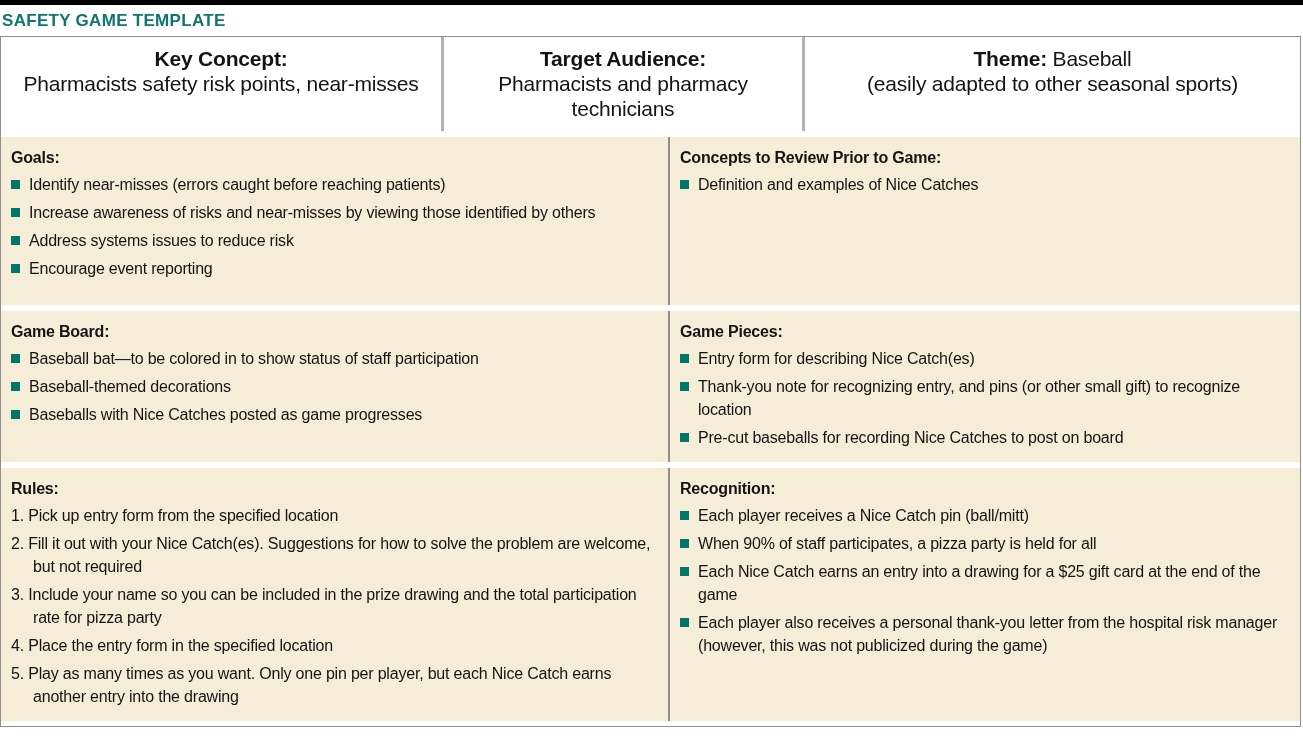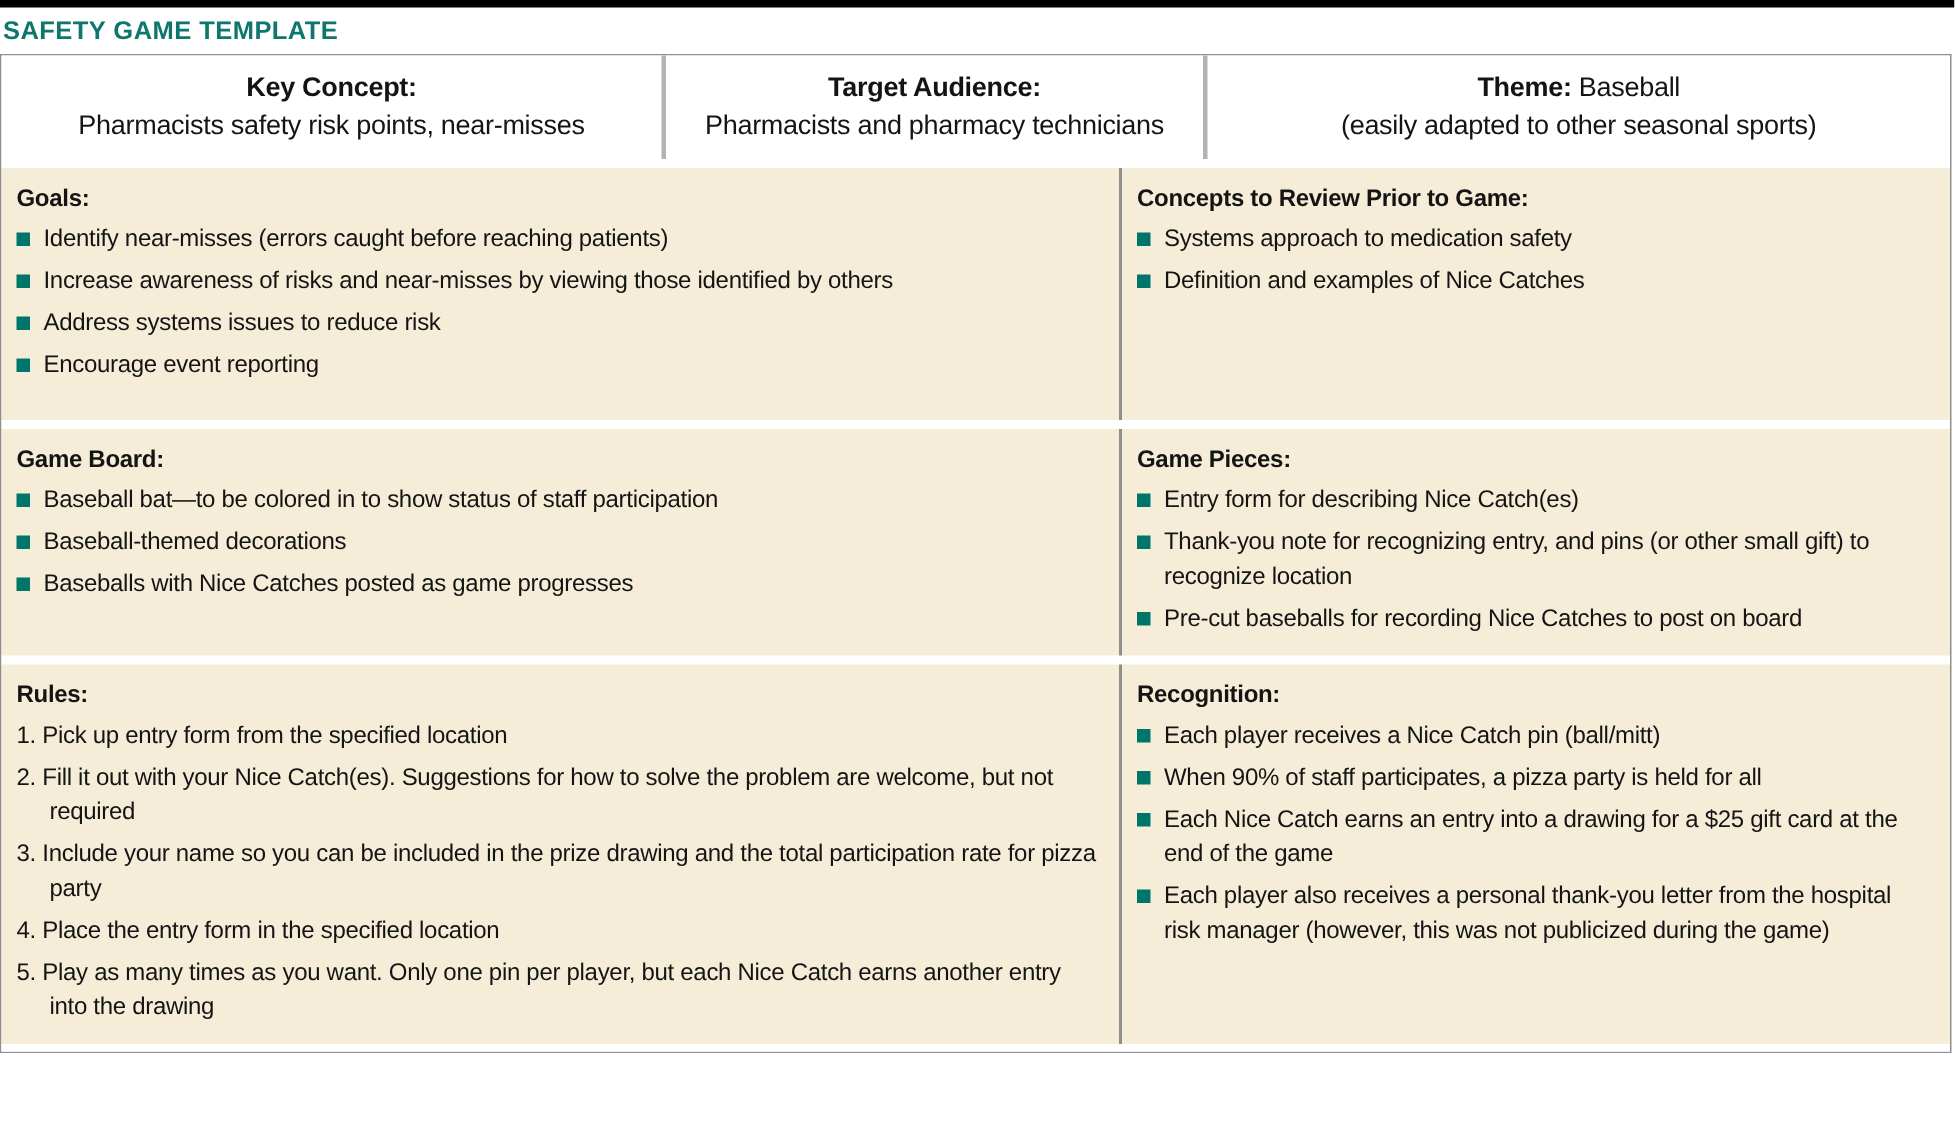--- a/index.html
+++ b/index.html
@@ -14,33 +14,33 @@
     padding:6px 2px 5px 2px; color:#0f766e;
   }
   .sheet {
     width:1301px; border:1px solid #8f8f8f; box-sizing:border-box;
     background:#fff;
   }
   
   .hdr { display:flex; background:#fff; }
   .hdr-cell {
     box-sizing:border-box; text-align:center; padding:9px 10px 10px 10px;
-    font-size:18px; line-height:25px; letter-spacing:-0.2px;
+    font-size:21px; line-height:25px; letter-spacing:-0.2px;
   }
   .hdr-cell.c1 { width:440px; }
   .hdr-cell.c2 { width:361px; border-left:3px solid #b3b3b3; }
   .hdr-cell.c3 { flex:1; border-left:3px solid #b3b3b3; }
   .hdr-label { font-weight:bold; }
   
   .row { display:flex; border-top:6px solid #ffffff; }
   .cell {
     box-sizing:border-box; background:#f5edd8; padding:9px 12px 8px 10px;
     font-size:16px; letter-spacing:-0.2px; line-height:23px;
   }
-  .cell.left  { width:747px; border-right:2px solid #8f8f8f; }
+  .cell.left  { width:669px; border-right:2px solid #8f8f8f; }
   .cell.right { flex:1; }
   .row-1 .cell { min-height:168px; }
   .row-2 .cell { min-height:146px; }
   .row-3 .cell { min-height:245px; }
   .sec-title { font-weight:bold; margin:0 0 4px 0; }
   .li { display:flex; margin:0 0 5px 0; }
   .sq {
     flex:none; width:9px; height:9px; background:#00766b;
     margin:7px 9px 0 0;
   }
@@ -90,24 +90,20 @@
           <span class="sq"></span>
           <span class="li-text">Address systems issues to reduce risk</span>
         </div>
       <div class="li">
           <span class="sq"></span>
           <span class="li-text">Encourage event reporting</span>
         </div>
     </div>
     <div class="cell right">
       <div class="sec-title">Concepts to Review Prior to Game:</div>
-      <div class="li">
-          <span class="sq"></span>
-          <span class="li-text">Systems approach to medication safety</span>
-        </div>
       <div class="li">
           <span class="sq"></span>
           <span class="li-text">Definition and examples of Nice Catches</span>
         </div>
     </div>
   </div>
 
   <div class="row row-2">
     <div class="cell left">
       <div class="sec-title">Game Board:</div>

